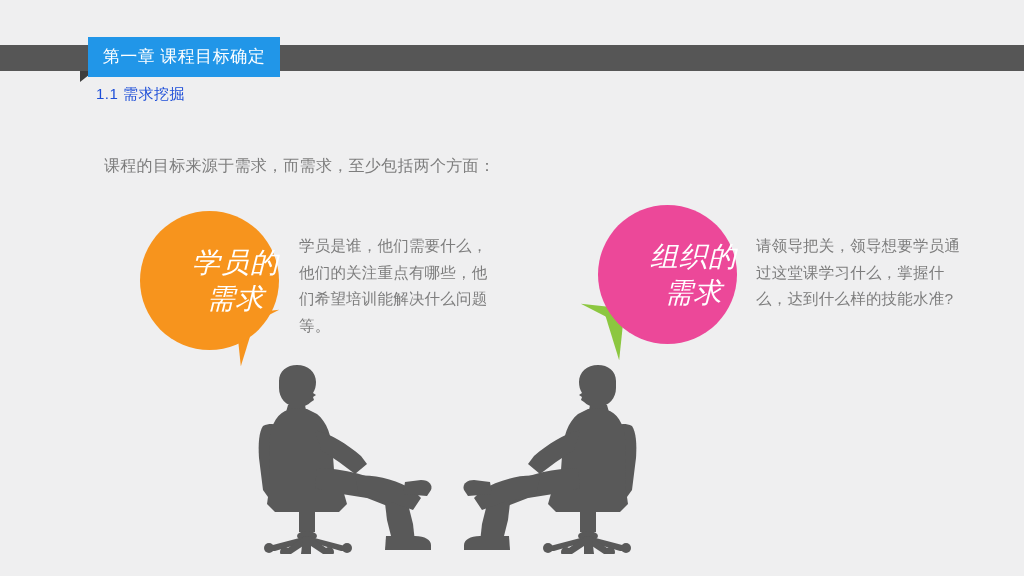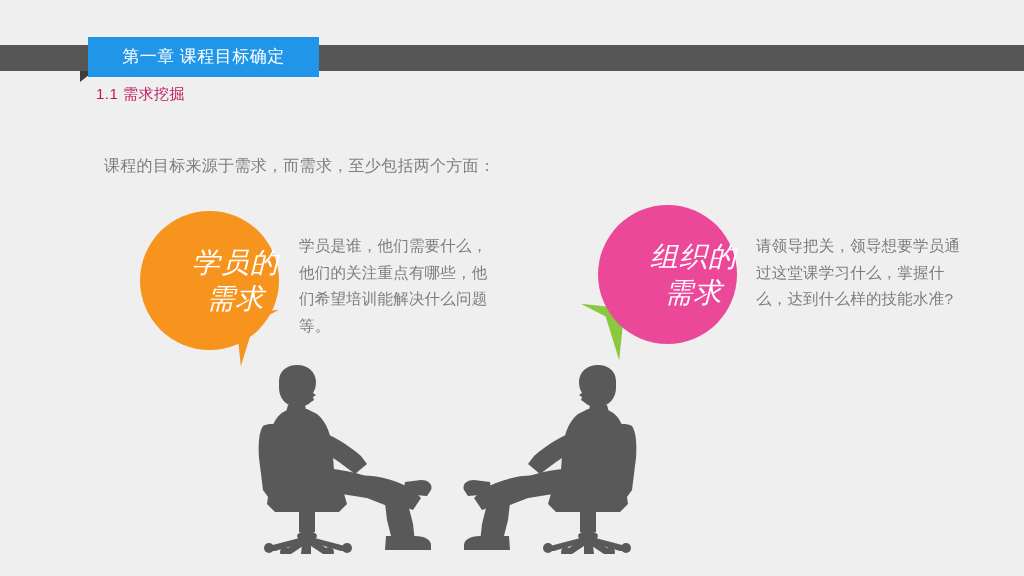--- a/index.html
+++ b/index.html
@@ -42,21 +42,21 @@
     width: 0;
     height: 0;
     border-left: 14px solid #3d3d3d;
     border-bottom: 11px solid transparent;
   }
 
   .chapter-tag {
     position: absolute;
     left: 88px;
     top: 37px;
-    width: 231px;
+    width: 192px;
     height: 40px;
     background: #2196e8;
     display: flex;
     align-items: center;
     justify-content: center;
     box-sizing: border-box;
     padding-bottom: 1px;
   }
   .chapter-tag .tag-text {
     color: #ffffff;
@@ -65,21 +65,21 @@
     white-space: nowrap;
     font-weight: 400;
   }
 
   
   .section-heading {
     position: absolute;
     left: 96px;
     top: 85px;
     font-size: 15px;
-    color: #be185d;
+    color: #1d4ed8;
     letter-spacing: 0.5px;
     white-space: nowrap;
   }
 
   .intro-line {
     position: absolute;
     left: 104px;
     top: 120px;
     font-size: 16px;
     color: #7d7d7d;

